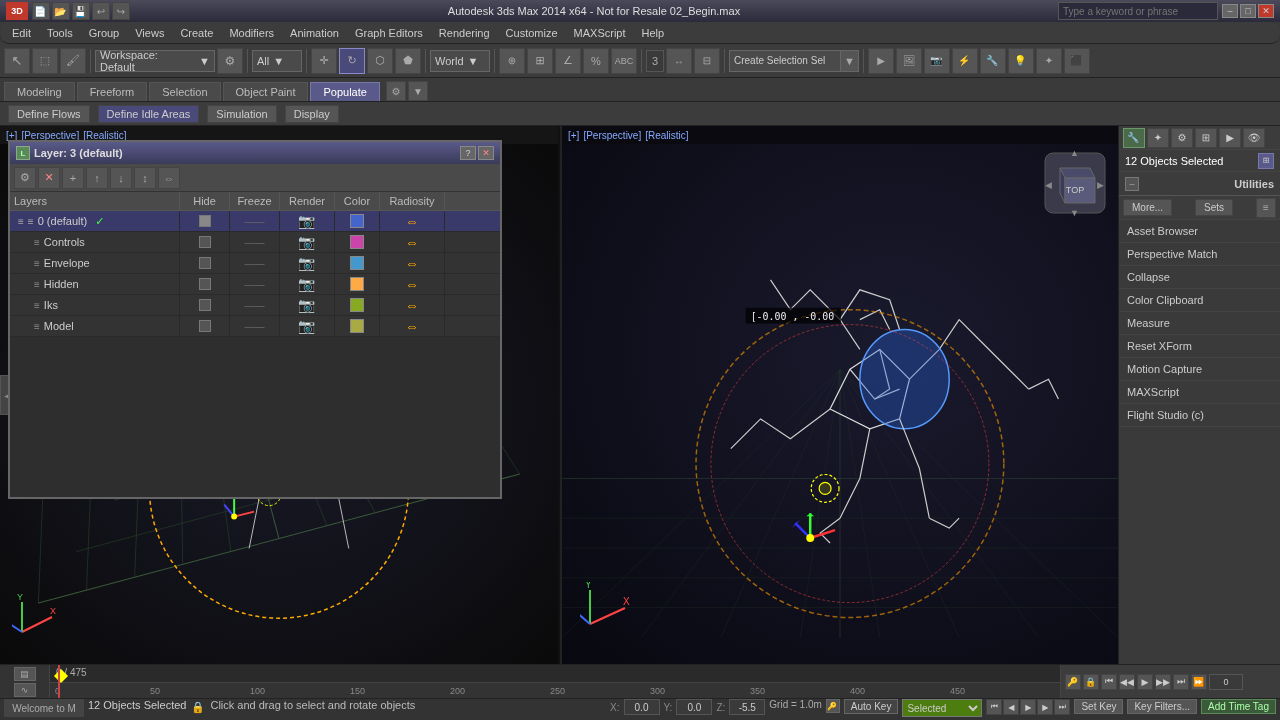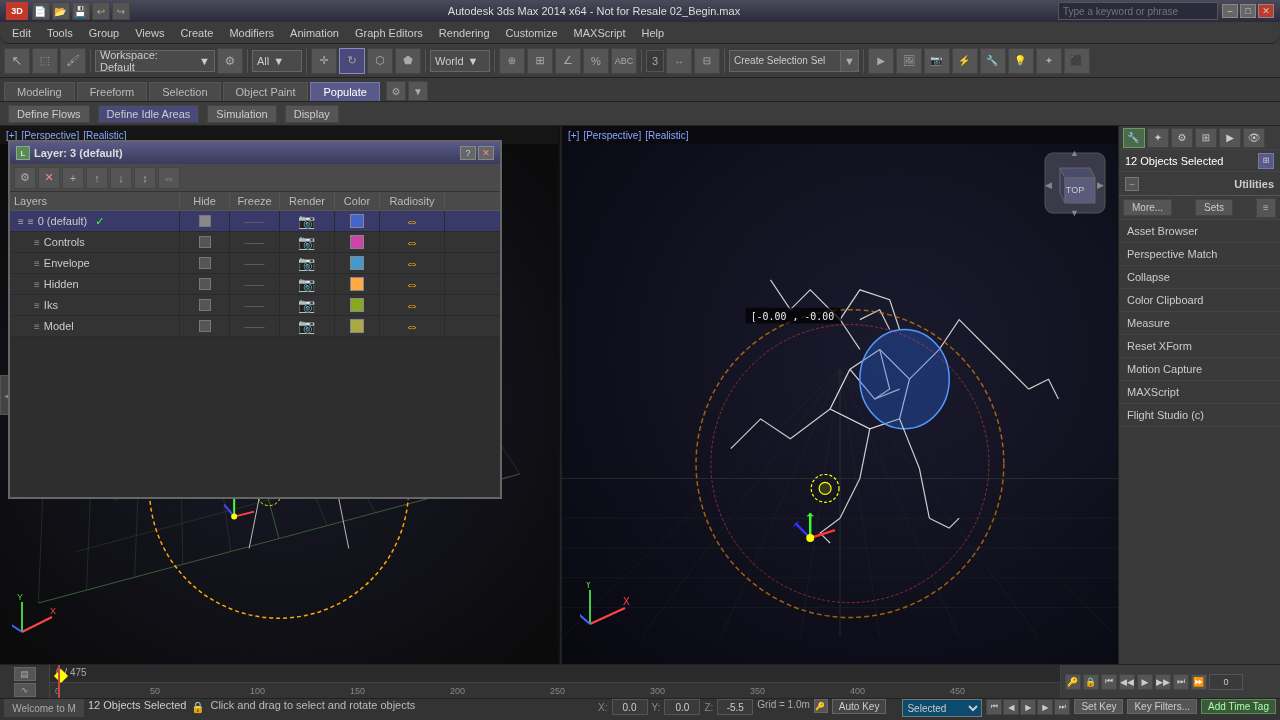--- a/index.html
+++ b/index.html
@@ -817,21 +817,21 @@
       <span style="color:#888;font-size:10px;">Y:</span>
       <input type="text" style="width: 36px; height: 16px; background: rgb(58, 58, 58); border: 1px solid rgb(85, 85, 85); color: rgb(204, 204, 204); font-size: 10px; text-align: center;" value="0.0">
       <span style="color:#888;font-size:10px;">Z:</span>
       <input type="text" style="width: 36px; height: 16px; background: rgb(58, 58, 58); border: 1px solid rgb(85, 85, 85); color: rgb(204, 204, 204); font-size: 10px; text-align: center;" value="-5.5">
     </div>
     <span style="color:#aaa;font-size:10px;flex-shrink:0;">Grid = 1.0m</span>
 
     <div style="width:14px;height:14px;background:#555;border:1px solid #666;display:flex;align-items:center;justify-content:center;color:#888;font-size:8px;">🔑</div>
     <div style="padding:1px 6px;background:#444;border:1px solid #666;color:#ccc;font-size:10px;cursor:pointer;">Auto Key</div>
 
-    <select style="width:80px;height:18px;background:#0c4a6e;border:1px solid #777;color:#ccc;font-size:10px;margin-left:12px;">
+    <select style="width:80px;height:18px;background:#4d7c0f;border:1px solid #777;color:#ccc;font-size:10px;">
       <option>Selected</option>
     </select>
 
     <div style="display:flex;gap:1px;align-items:center;">
       <div style="width:16px;height:16px;background:#555;border:1px solid #444;display:flex;align-items:center;justify-content:center;cursor:pointer;color:#ccc;font-size:8px;">⏮</div>
       <div style="width:16px;height:16px;background:#555;border:1px solid #444;display:flex;align-items:center;justify-content:center;cursor:pointer;color:#ccc;font-size:8px;">◀</div>
       <div style="width:16px;height:16px;background:#555;border:1px solid #444;display:flex;align-items:center;justify-content:center;cursor:pointer;color:#ccc;font-size:8px;">▶</div>
       <div style="width:16px;height:16px;background:#555;border:1px solid #444;display:flex;align-items:center;justify-content:center;cursor:pointer;color:#ccc;font-size:8px;">▶</div>
       <div style="width:16px;height:16px;background:#555;border:1px solid #444;display:flex;align-items:center;justify-content:center;cursor:pointer;color:#ccc;font-size:8px;">⏭</div>
     </div>

